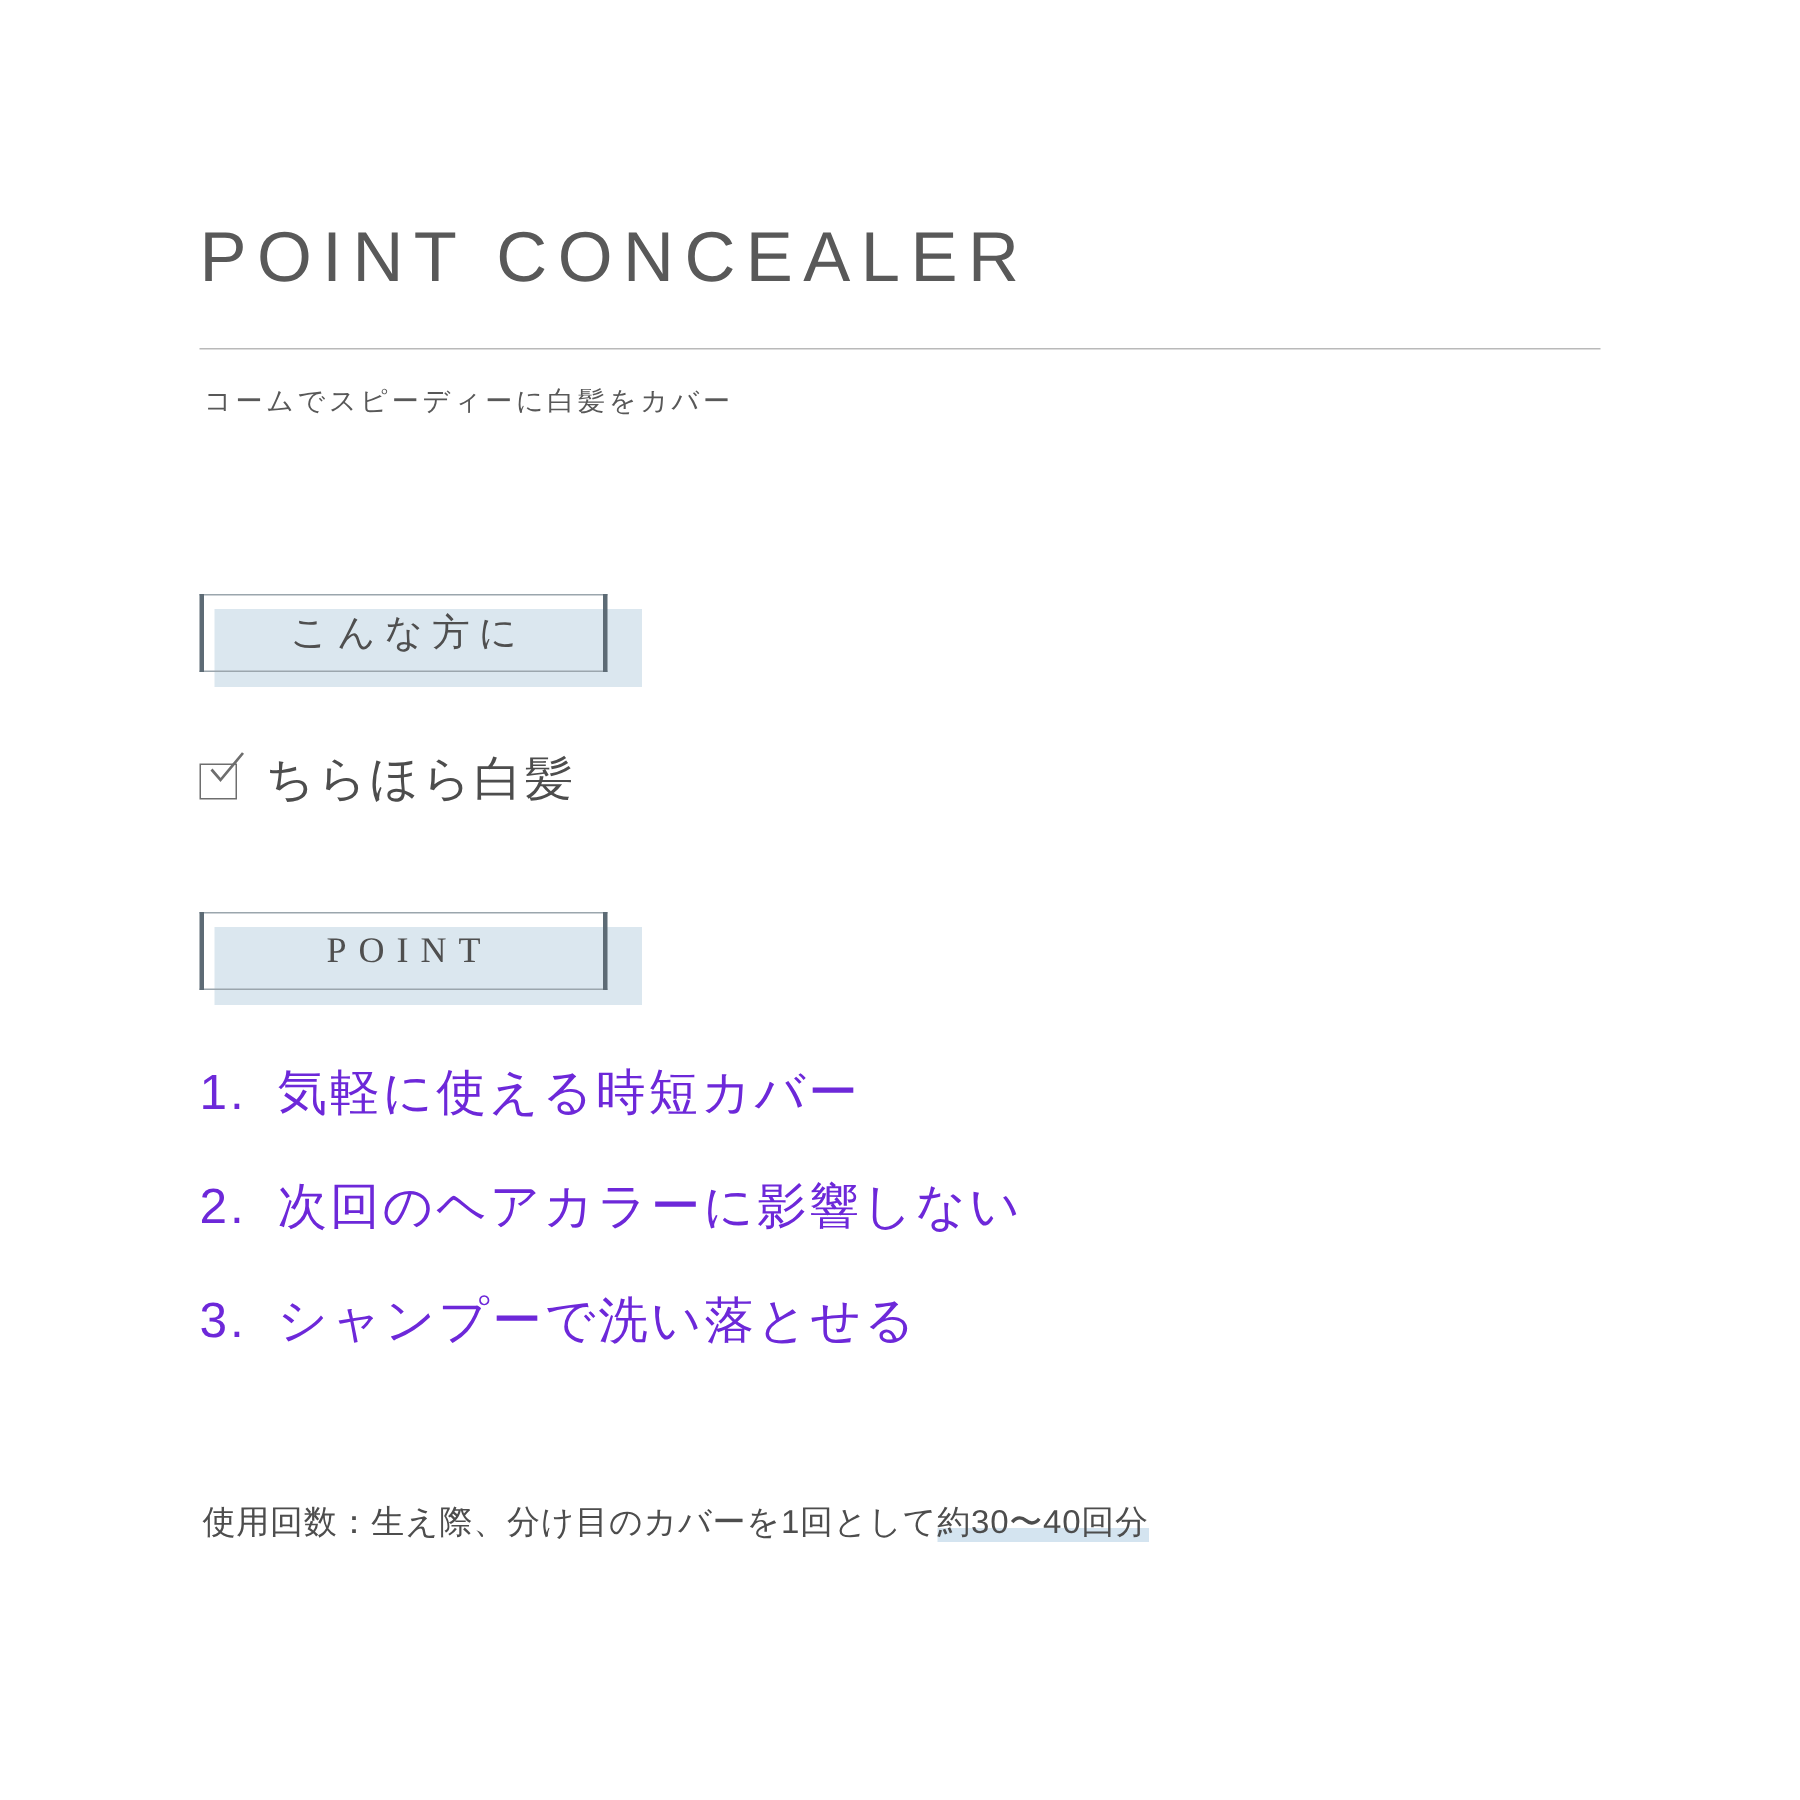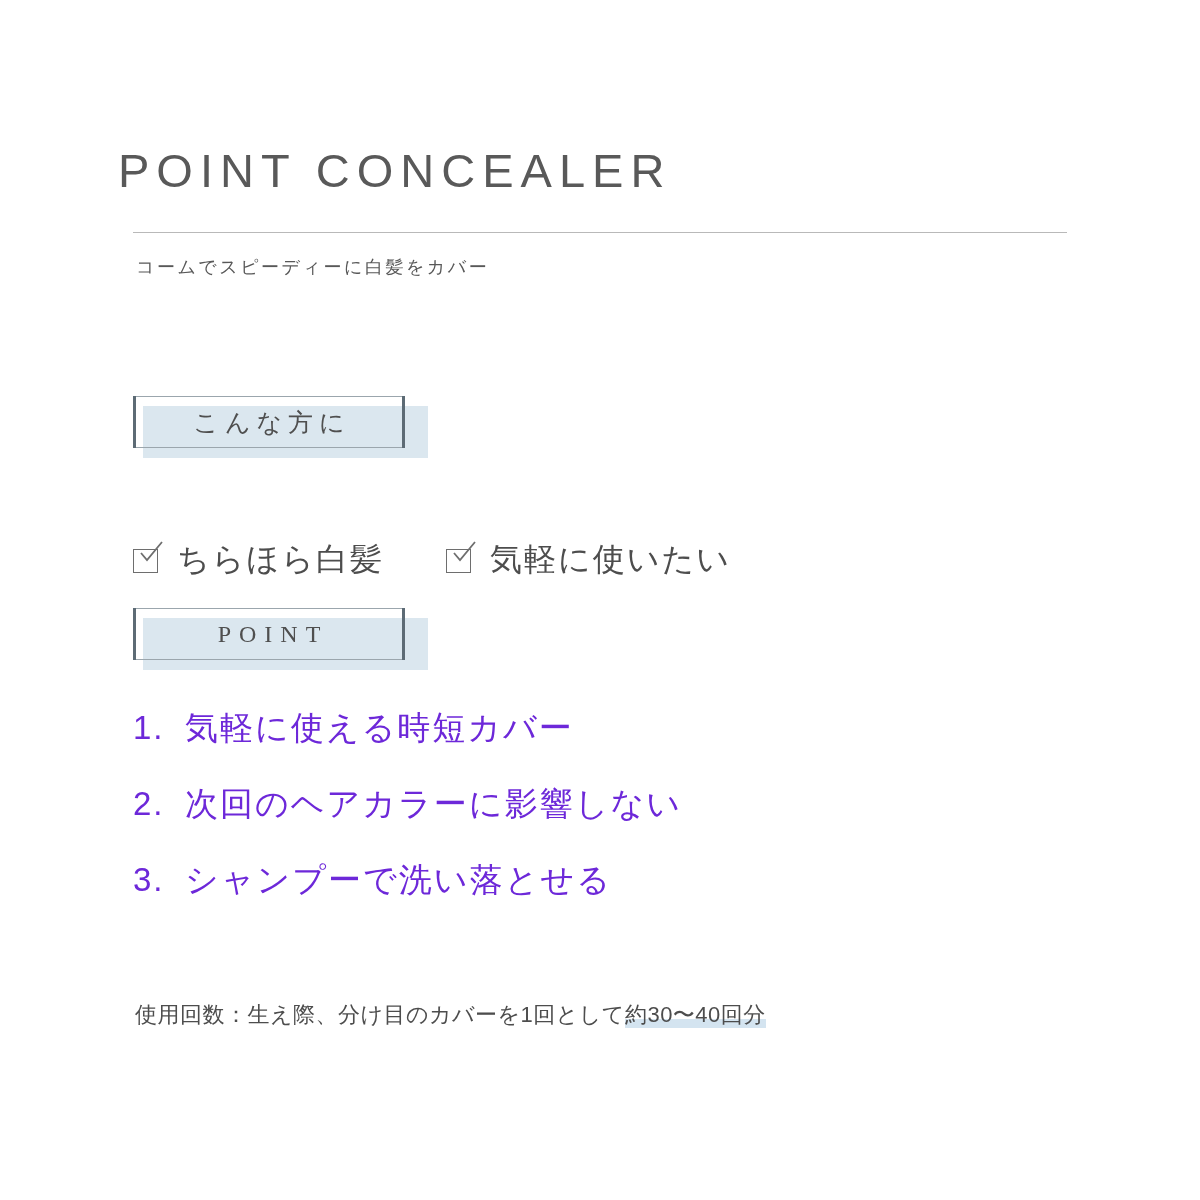--- a/index.html
+++ b/index.html
@@ -18,21 +18,21 @@
   .page {
     position: relative;
     width: 1200px;
     height: 1200px;
     box-sizing: border-box;
   }
 
   
   .title {
     position: absolute;
-    left: 118px;
+    left: 133px;
     top: 143px;
     font-size: 47px;
     letter-spacing: 7px;
     color: #595959;
     font-weight: 400;
     white-space: nowrap;
   }
   .title-rule {
     position: absolute;
     left: 133px;
@@ -116,21 +116,20 @@
 
   
   .check-row {
     position: absolute;
     left: 133px;
     top: 498px;
     width: 900px;
     display: flex;
     align-items: center;
     gap: 62px;
-    margin-top: 40px;
   }
   .check-item {
     display: flex;
     align-items: center;
     gap: 16px;
     white-space: nowrap;
   }
   .check-box {
     position: relative;
     width: 28px;
@@ -214,29 +213,20 @@
   <div class="check-row">
     <div class="check-item">
       <span class="check-box">
         <span class="bx"></span>
         <svg class="tick" viewBox="0 0 28 28" aria-hidden="true">
           <polyline points="4,13 10,20 25,2" fill="none" stroke="#6e6e6e" stroke-width="1.8"></polyline>
         </svg>
       </span>
       <span class="check-label">ちらほら白髪</span>
     </div>
-    <div class="check-item">
-      <span class="check-box">
-        <span class="bx"></span>
-        <svg class="tick" viewBox="0 0 28 28" aria-hidden="true">
-          <polyline points="4,13 10,20 25,2" fill="none" stroke="#6e6e6e" stroke-width="1.8"></polyline>
-        </svg>
-      </span>
-      <span class="check-label">気軽に使いたい</span>
-    </div>
   </div>
 
   <div class="badge" id="badge-point">
     <div class="shadow"></div>
     <div class="frame"></div>
     <div class="barleft"></div>
     <div class="barright"></div>
     <div class="text latin">POINT</div>
   </div>
 

